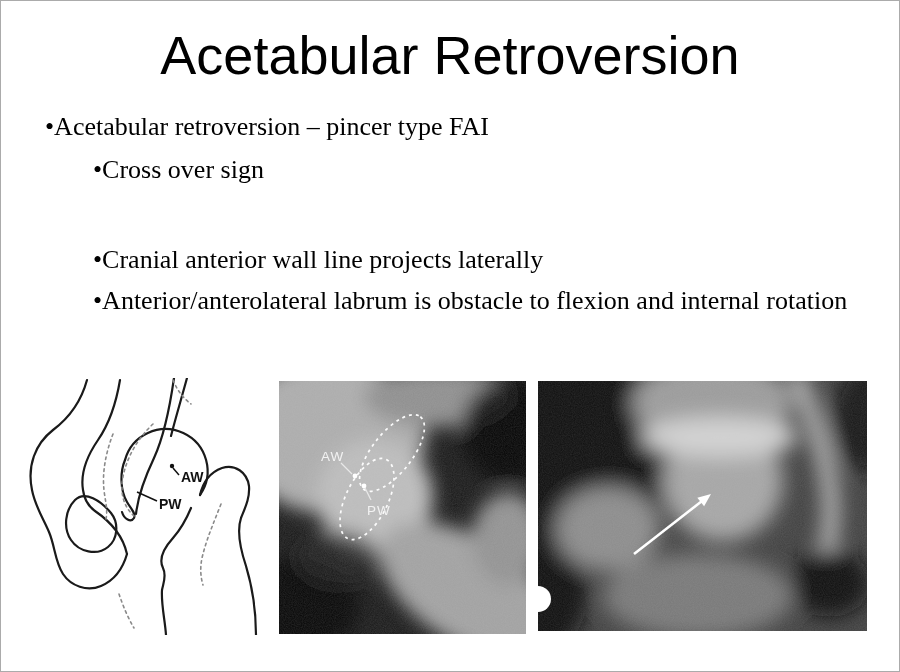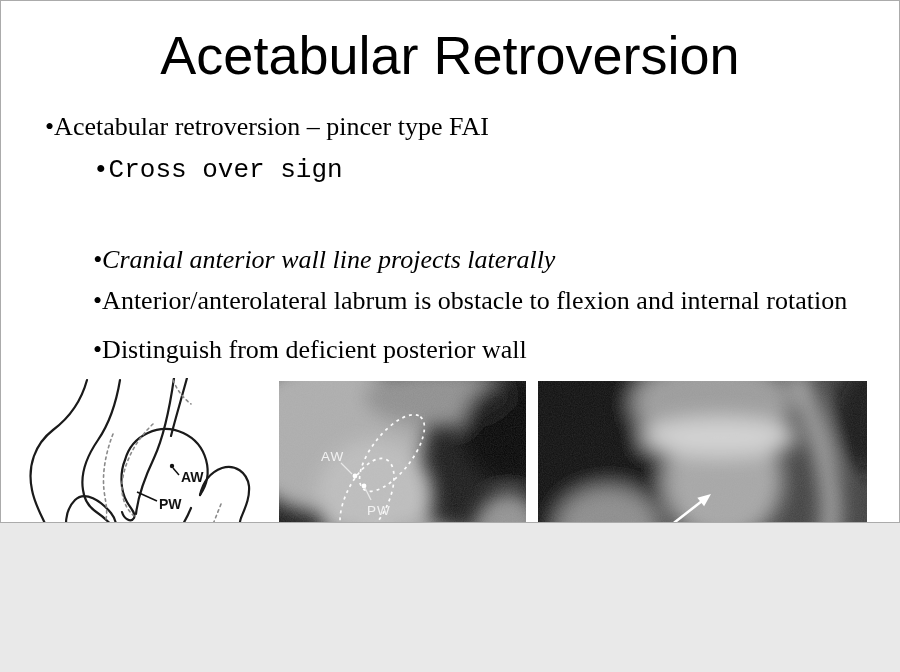--- a/index.html
+++ b/index.html
@@ -1,36 +1,36 @@
 <!DOCTYPE html>
 <html><head>
 <meta charset="utf-8">
 <style>
   html,body { margin:0; padding:0; background:#e9e9e9; }
   .slide {
-    position:relative; width:900px; height:523px; box-sizing:border-box;
+    position:relative; width:900px; height:672px; box-sizing:border-box;
     background:#ffffff; border:1px solid #ababab; overflow:hidden;
     font-family:"Liberation Serif","DejaVu Serif",serif; color:#000;
   }
   .slide-title {
     position:absolute; top:22px; left:0; width:100%; text-align:center;
     font-family:"Liberation Sans","DejaVu Sans",sans-serif;
     font-size:54px; font-weight:400; line-height:1.2; letter-spacing:0;
     color:#000; margin:0;
   }
   .bullet {
     position:absolute; font-size:26px; line-height:1.25; white-space:nowrap;
     color:#000;
   }
   .bullet.l1 { left:44px; }
   .bullet.l2 { left:92px; }
   #b0 { top:110px; }
-  #b1 { top:153px;font-family:Liberation Mono, monospace; }
+  #b1 { top:153px; }
   #b2 { top:198px; }
-  #b3 { top:243px;font-style:italic; }
+  #b3 { top:243px; }
   #b4 { top:284px; }
   #b5 { top:333px; }
   .fig { position:absolute; }
   #fig-diagram { left:22px;  top:377px; width:248px; height:257px; background:#fff; }
   #fig-xray1   { left:278px; top:380px; width:247px; height:253px; }
   #fig-xray2   { left:537px; top:380px; width:329px; height:250px; }
   .fig svg { display:block; width:100%; height:100%; }
   .diag-label { font-family:"Liberation Sans","DejaVu Sans",sans-serif; font-weight:bold; font-size:14px; fill:#111; }
   .xray-label { font-family:"Liberation Sans","DejaVu Sans",sans-serif; font-weight:400; font-size:13.5px; fill:#f2f2f2; letter-spacing:1px; }
 </style>
@@ -38,21 +38,20 @@
 <body>
 
 <div class="slide">
 
   <h1 class="slide-title">Acetabular Retroversion</h1>
 
   <div id="b0" class="bullet l1">•Acetabular retroversion – pincer type FAI</div>
   <div id="b1" class="bullet l2">•Cross over sign</div>
   <div id="b3" class="bullet l2">•Cranial anterior wall line projects laterally</div>
   <div id="b4" class="bullet l2">•Anterior/anterolateral labrum is obstacle to flexion and internal rotation</div>
-  <div id="b5" class="bullet l2">•Distinguish from deficient posterior wall</div>
 
   <div class="fig" id="fig-diagram">
     <svg viewBox="0 0 248 257">
       <g fill="none" stroke="#1a1a1a" stroke-width="2.2" stroke-linecap="round" stroke-linejoin="round">
         <path d="M 64,2 C 58,24 46,40 30,52 C 12,66 4,88 9,112 C 12,128 20,140 26,154 C 32,168 32,184 40,196 C 48,208 64,214 78,208 C 92,202 100,190 104,176"></path>
         <path d="M 97,2 C 93,26 86,46 75,62 C 64,78 57,94 60,112 C 61,120 65,128 72,133 C 88,144 100,158 104,176"></path>
         <path d="M 52,122 C 42,132 40,150 48,162 C 56,174 74,178 85,169 C 95,161 96,145 88,135 C 78,123 62,112 52,122 Z"></path>
         <path d="M 102,82 A 42,42 0 1 1 177,117"></path>
         <path d="M 102,82 C 97,94 97,112 104,124 C 108,131 113,135 111,140 C 108,145 101,141 99,134"></path>
         <path d="M 151,0 C 147,28 142,56 131,80 C 122,99 115,118 113,136"></path>

